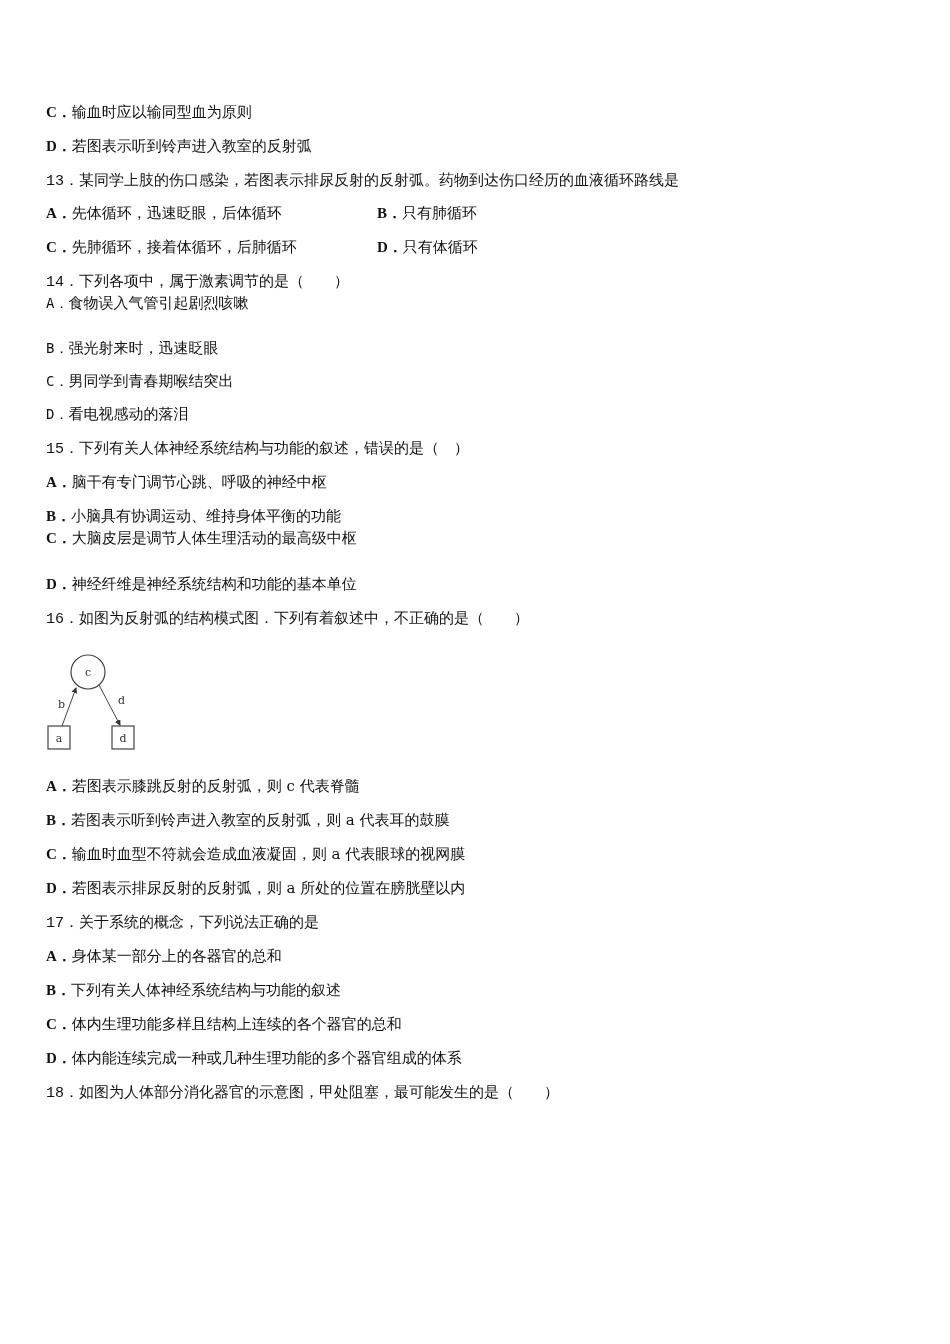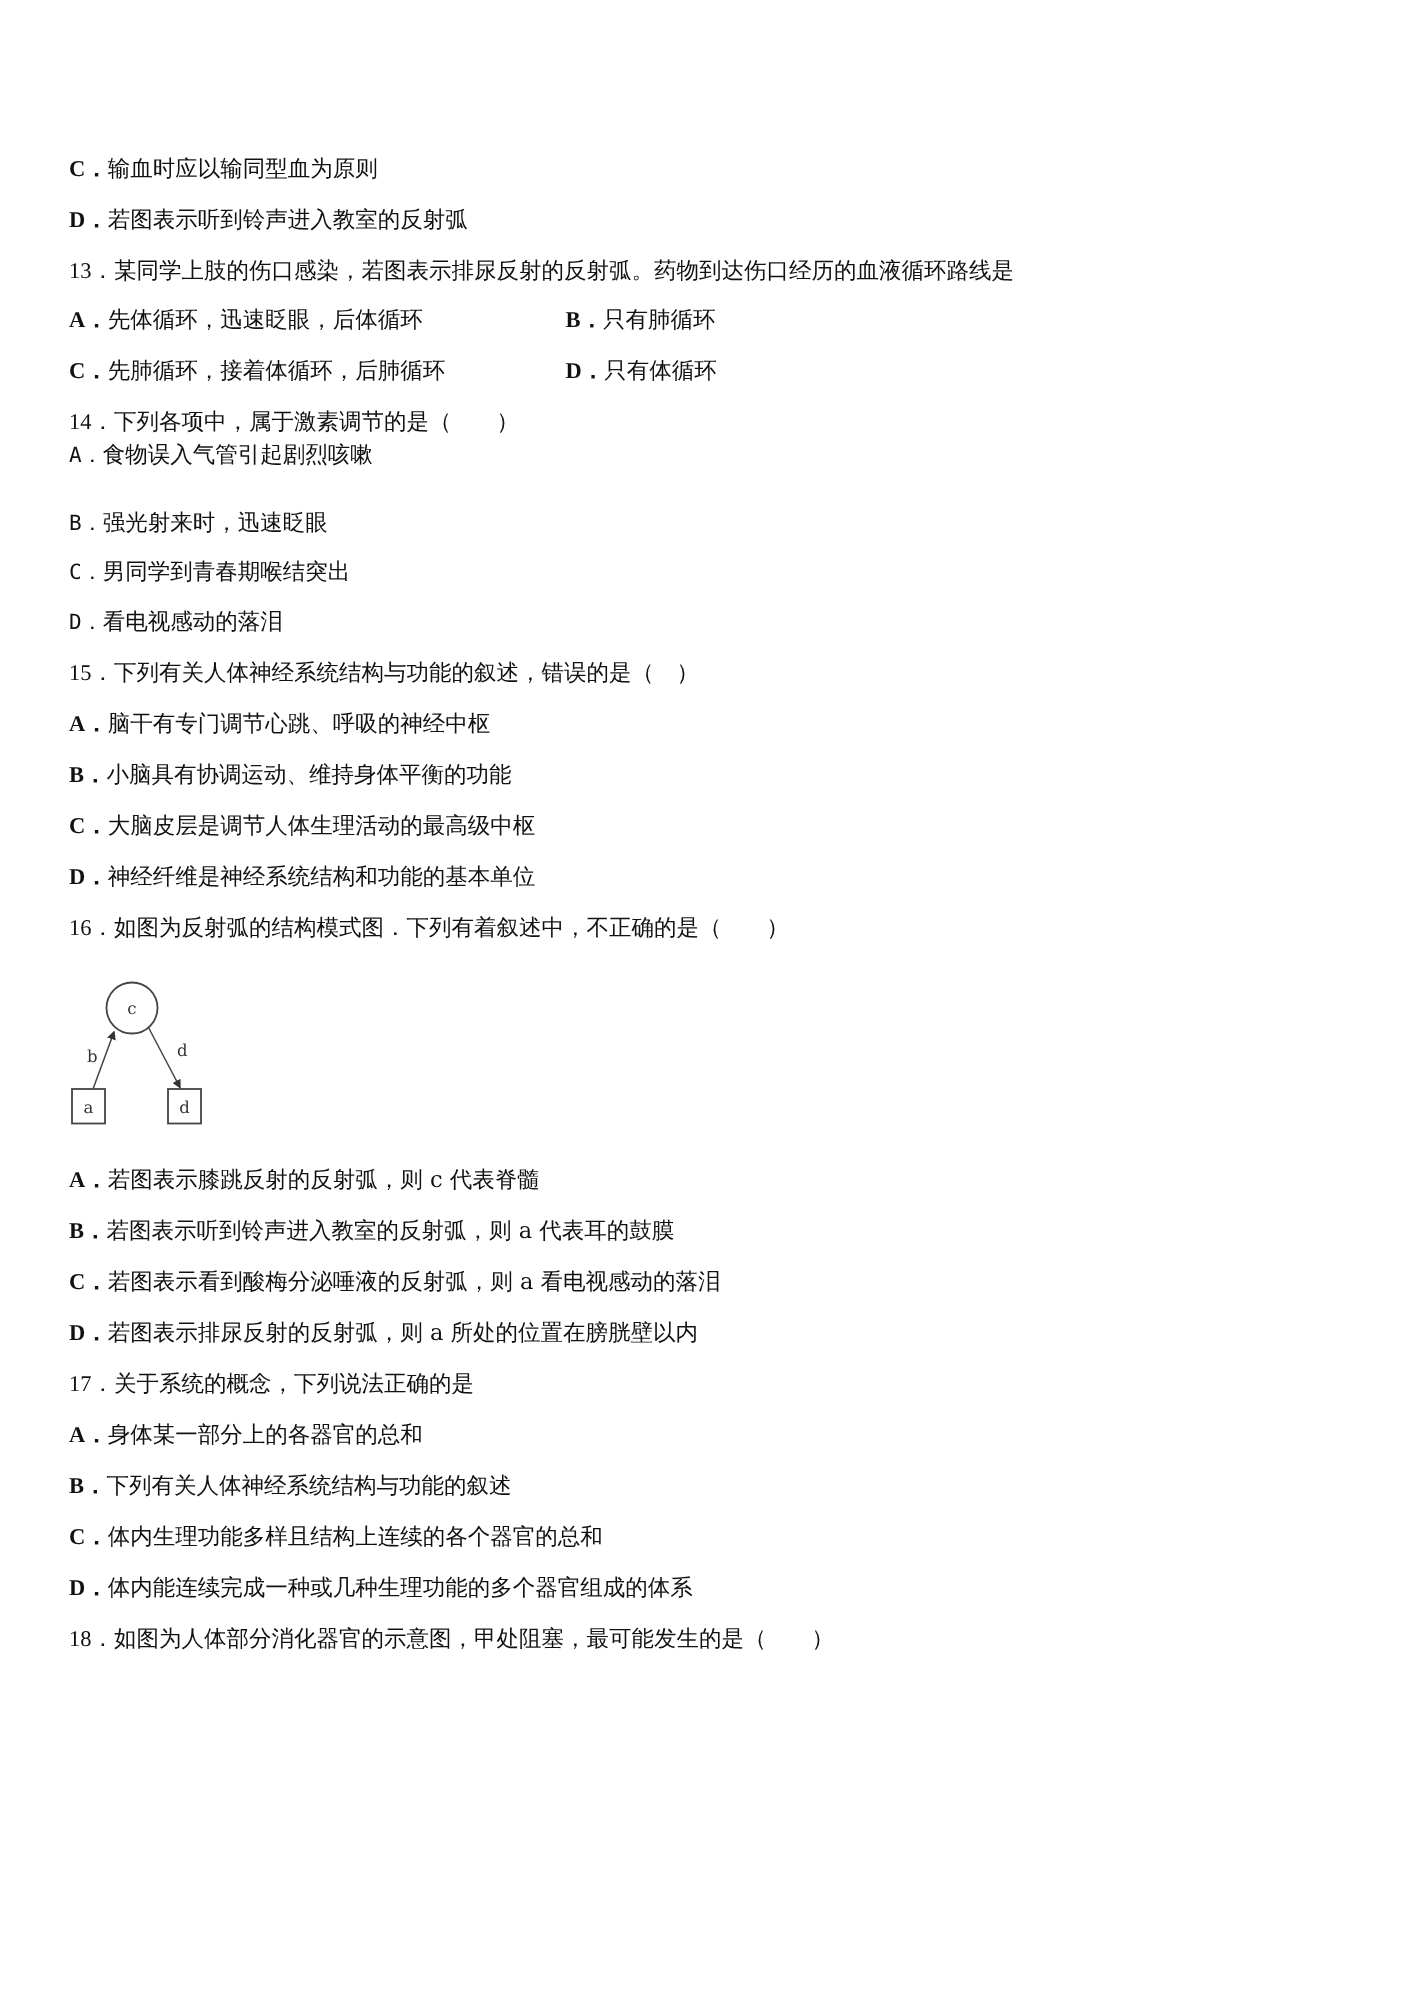--- a/index.html
+++ b/index.html
@@ -1,21 +1,21 @@
 <!DOCTYPE html>
 <html><head>
   <meta charset="utf-8">
   <style>
     html, body { margin: 0; padding: 0; background: #ffffff; }
     body { width: 950px; height: 1344px; position: relative; overflow: hidden;
            font-family: "DejaVu Serif", "Liberation Serif", serif; color: #111; }
     .line { position: absolute; left: 46px; font-size: 15px; line-height: 20px; white-space: nowrap; }
     .lbl { font-weight: bold; font-family: "Liberation Serif", "DejaVu Serif", serif; }
     .lbl.plain { font-weight: normal; font-family: "DejaVu Sans Mono", "Liberation Mono", monospace; font-size: 14px; }
-    .num { font-family: Liberation Serif, serif; }
+    .num { font-family: Liberation Mono, monospace; }
     .col2 { position: absolute; left: 377px; }
     #diagram { position: absolute; left: 44px; top: 648px; width: 100px; height: 108px; }
   </style>
 </head>
 <body>
 
 <div class="line" style="top:102px">
   <span class="lbl">C．</span><span>输血时应以输同型血为原则</span>
 </div>
 <div class="line" style="top:136px">
@@ -52,21 +52,21 @@
 
 <div class="line" style="top:438px">
   <span class="num">15．</span><span>下列有关人体神经系统结构与功能的叙述，错误的是（　）</span>
 </div>
 <div class="line" style="top:472px">
   <span class="lbl">A．</span><span>脑干有专门调节心跳、呼吸的神经中枢</span>
 </div>
 <div class="line" style="top:506px">
   <span class="lbl">B．</span><span>小脑具有协调运动、维持身体平衡的功能</span>
 </div>
-<div class="line" style="top:540px">
+<div class="line" style="top:528px">
   <span class="lbl">C．</span><span>大脑皮层是调节人体生理活动的最高级中枢</span>
 </div>
 <div class="line" style="top:574px">
   <span class="lbl">D．</span><span>神经纤维是神经系统结构和功能的基本单位</span>
 </div>
 
 <div class="line" style="top:608px">
   <span class="num">16．</span><span>如图为反射弧的结构模式图．下列有着叙述中，不正确的是（　　）</span>
 </div>
 
@@ -88,21 +88,21 @@
   <text x="74" y="56" font-size="11" fill="#333" font-family="DejaVu Serif, serif">d</text>
 </svg>
 
 <div class="line" style="top:776px">
   <span class="lbl">A．</span><span>若图表示膝跳反射的反射弧，则 c 代表脊髓</span>
 </div>
 <div class="line" style="top:810px">
   <span class="lbl">B．</span><span>若图表示听到铃声进入教室的反射弧，则 a 代表耳的鼓膜</span>
 </div>
 <div class="line" style="top:844px">
-  <span class="lbl">C．</span><span>若图表示看到酸梅分泌唾液的反射弧，则 a 看电视感动的落泪</span>
+  <span class="lbl">C．</span><span>输血时血型不符就会造成血液凝固，则 a 代表眼球的视网膜</span>
 </div>
 <div class="line" style="top:878px">
   <span class="lbl">D．</span><span>若图表示排尿反射的反射弧，则 a 所处的位置在膀胱壁以内</span>
 </div>
 
 <div class="line" style="top:912px">
   <span class="num">17．</span><span>关于系统的概念，下列说法正确的是</span>
 </div>
 <div class="line" style="top:946px">
   <span class="lbl">A．</span><span>身体某一部分上的各器官的总和</span>

